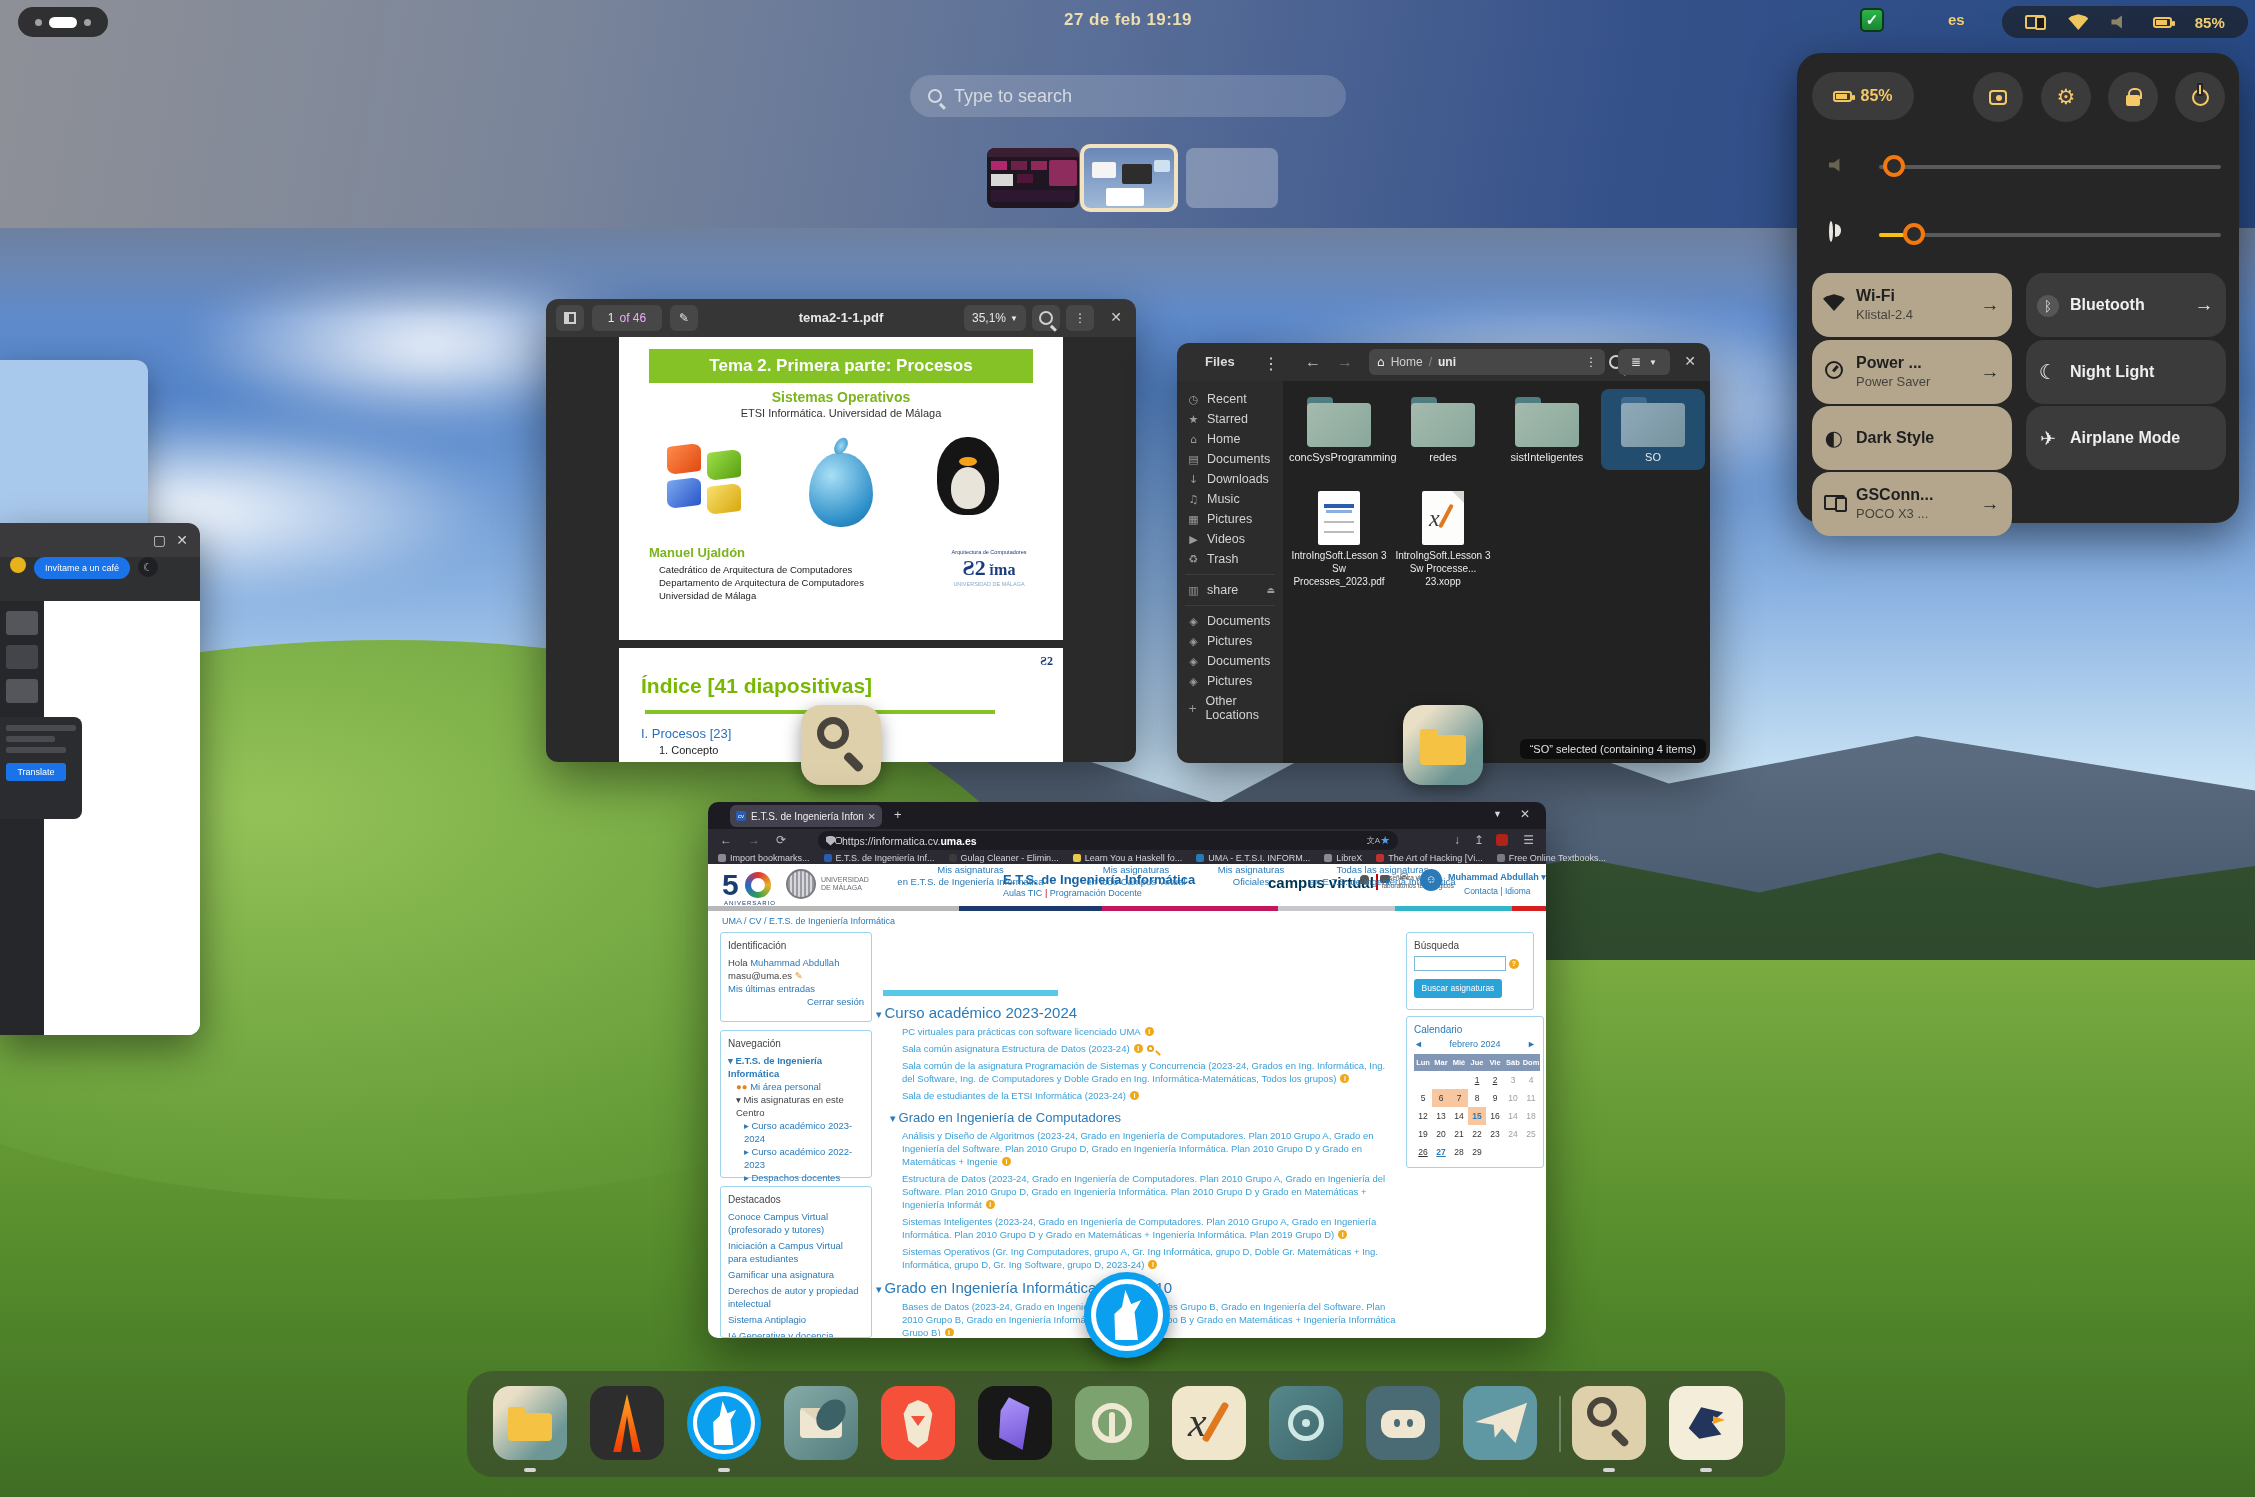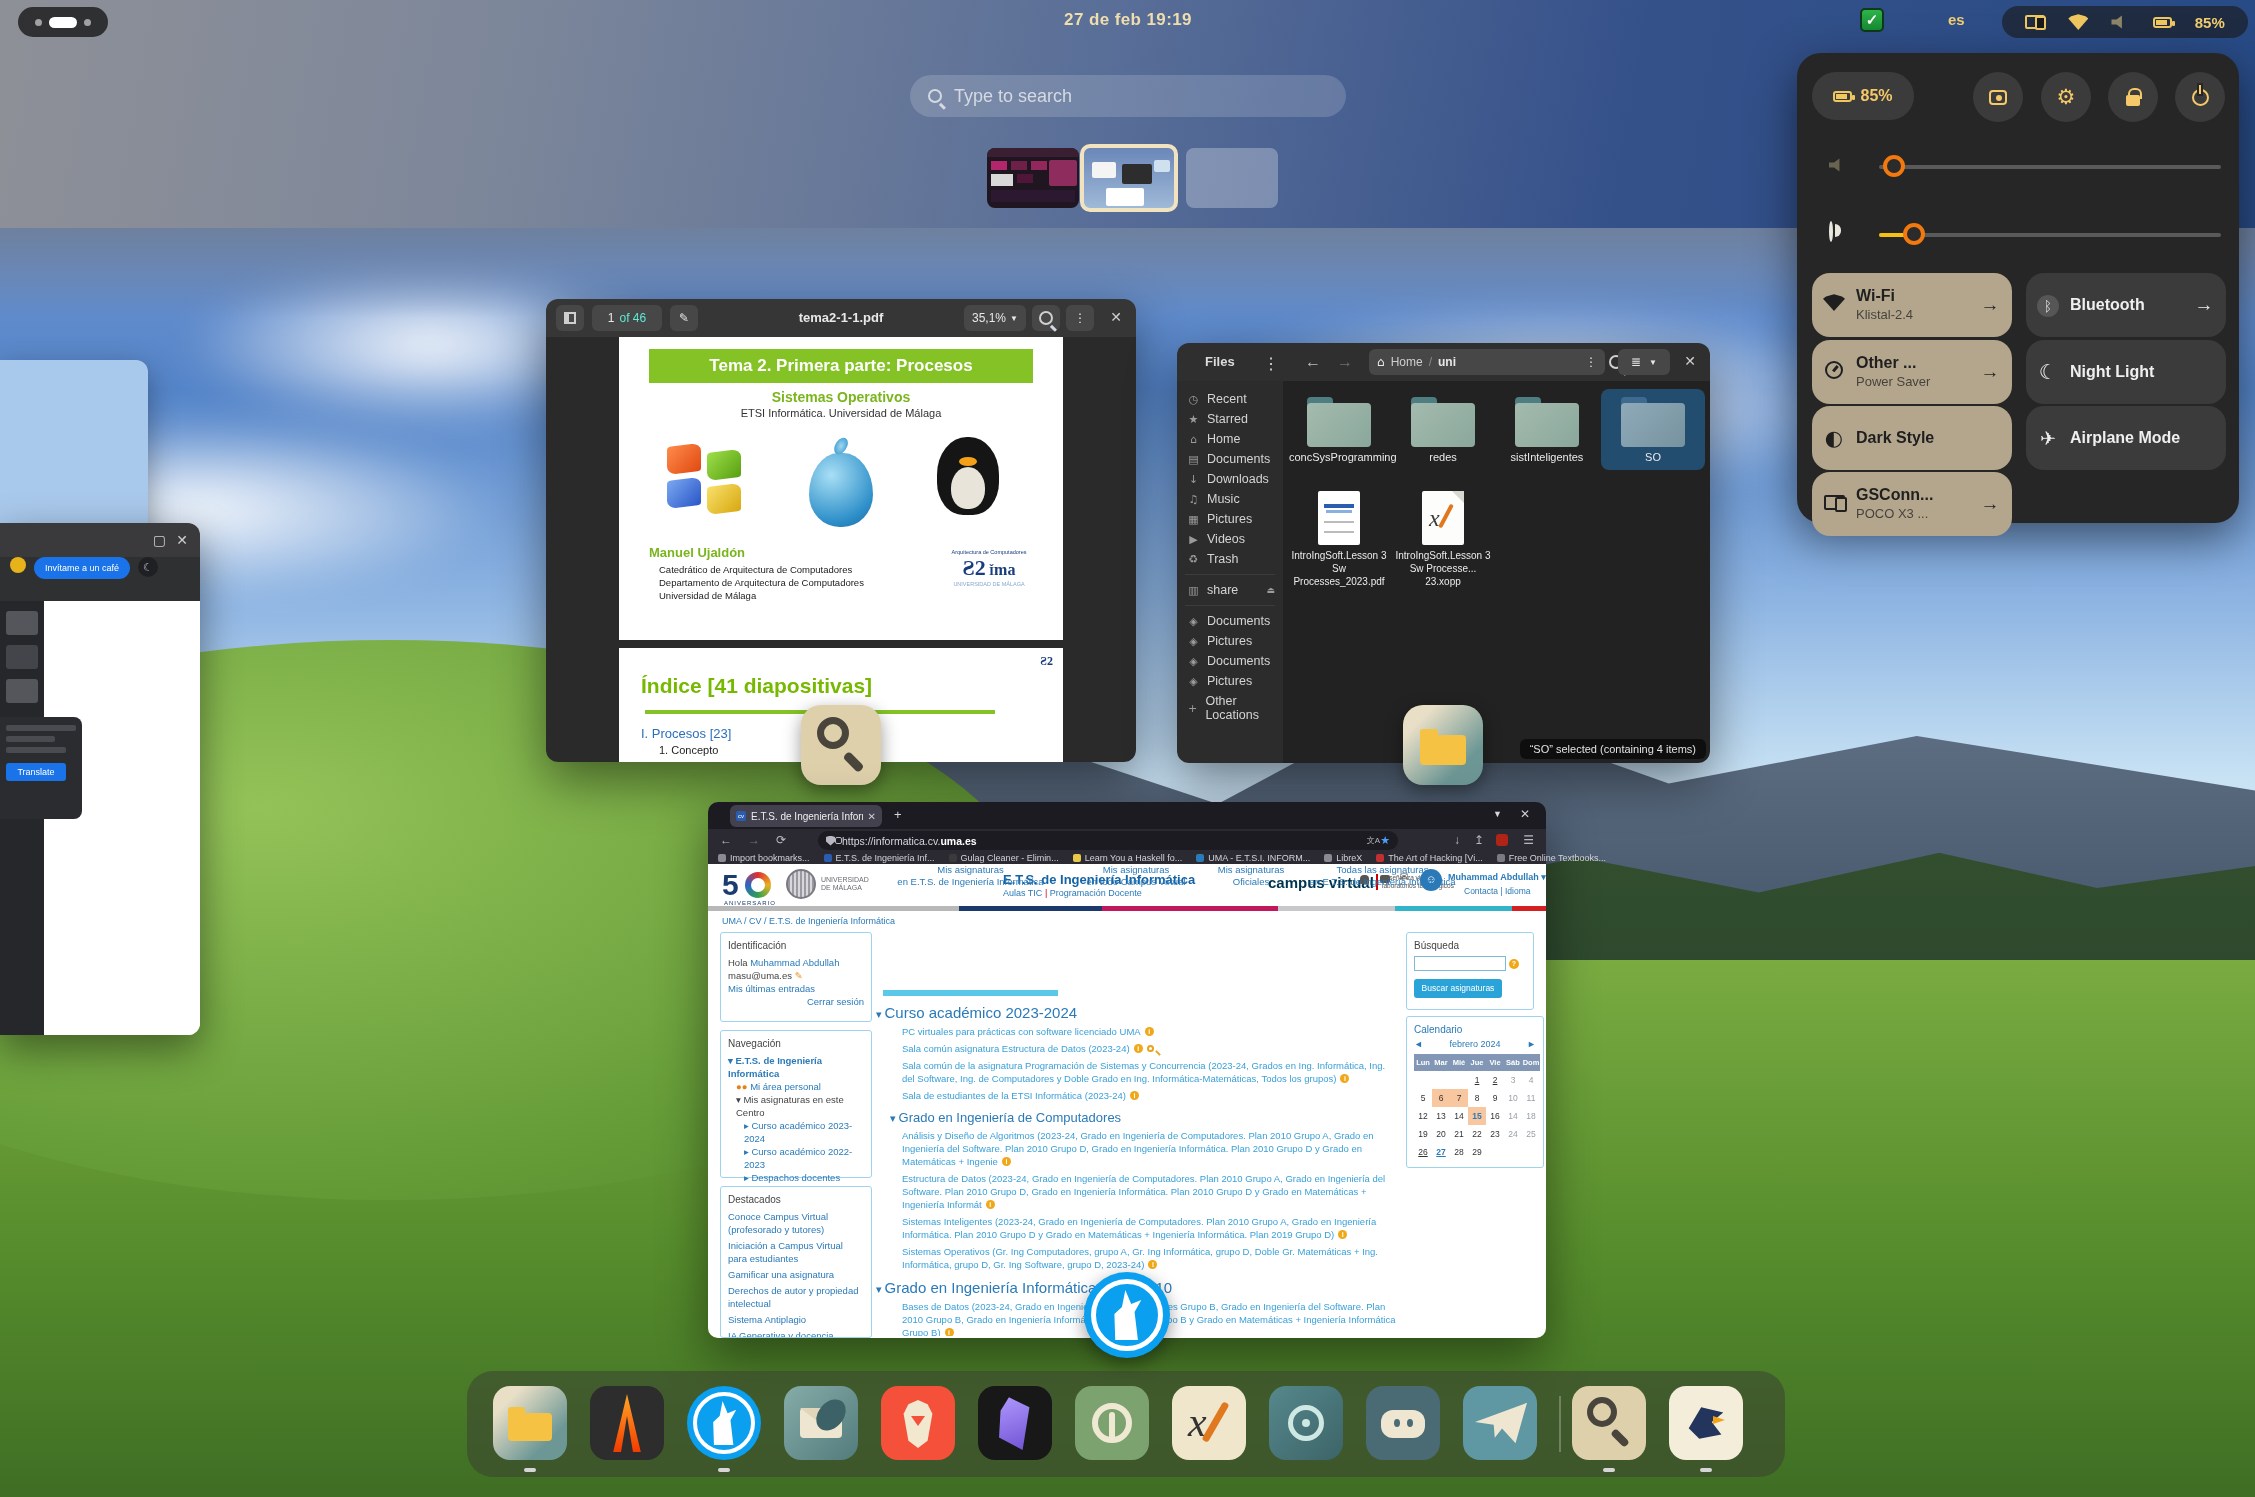--- a/index.html
+++ b/index.html
@@ -253,21 +253,21 @@
       <span><span class="tlab">Wi-Fi</span><br><span class="tsub">Klistal-2.4</span></span>
       <span class="tarrow">→</span>
     </div>
     <div class="a tile off" style="left:229px;top:220px;width:200px">
       <span class="ticon"><span class="btC glyph">ᛒ</span></span>
       <span class="tlab">Bluetooth</span>
       <span class="tarrow">→</span>
     </div>
     <div class="a tile on" style="left:15px;top:287px;width:200px">
       <span class="ticon"><span class="gauge"></span></span>
-      <span><span class="tlab">Other ...</span><br><span class="tsub">Power Saver</span></span>
+      <span><span class="tlab">Power ...</span><br><span class="tsub">Power Saver</span></span>
       <span class="tarrow">→</span>
     </div>
     <div class="a tile off" style="left:229px;top:287px;width:200px">
       <span class="ticon glyph" style="font-size:21px">☾</span>
       <span class="tlab">Night Light</span>
     </div>
     <div class="a tile on" style="left:15px;top:353px;width:200px">
       <span class="ticon glyph" style="font-size:21px">◐</span>
       <span class="tlab">Dark Style</span>
     </div>
@@ -282,21 +282,21 @@
     </div>
   </div>
 
   <div class="win" style="left:546px;top:299px;width:590px;height:463px">
     <div class="hdr">
       <div class="hbtn" style="left:10px;width:28px">
           <span style="width:12px;height:12px;border:2px solid #cfcfcf;border-left-width:5px"></span>
         </div>
       <div class="hbtn" style="left:46px;width:70px;gap:5px">
         <span>1</span>
-        <span style="color:#5eead4">of 46</span>
+        <span style="color:#f0abfc">of 46</span>
       </div>
       <div class="hbtn" style="left:124px;width:28px">
           <span class="glyph">✎</span>
         </div>
       <div style="position:absolute;left:0;right:0;top:11px;text-align:center;font-weight:bold;font-size:13px;color:#e8e8e8">tema2-1-1.pdf</div>
       <div class="hbtn" style="right:110px;width:62px;gap:4px">
         <span>35,1%</span>
           <span style="font-size:8px">▼</span>
       </div>
       <div class="hbtn" style="right:76px;width:28px">

